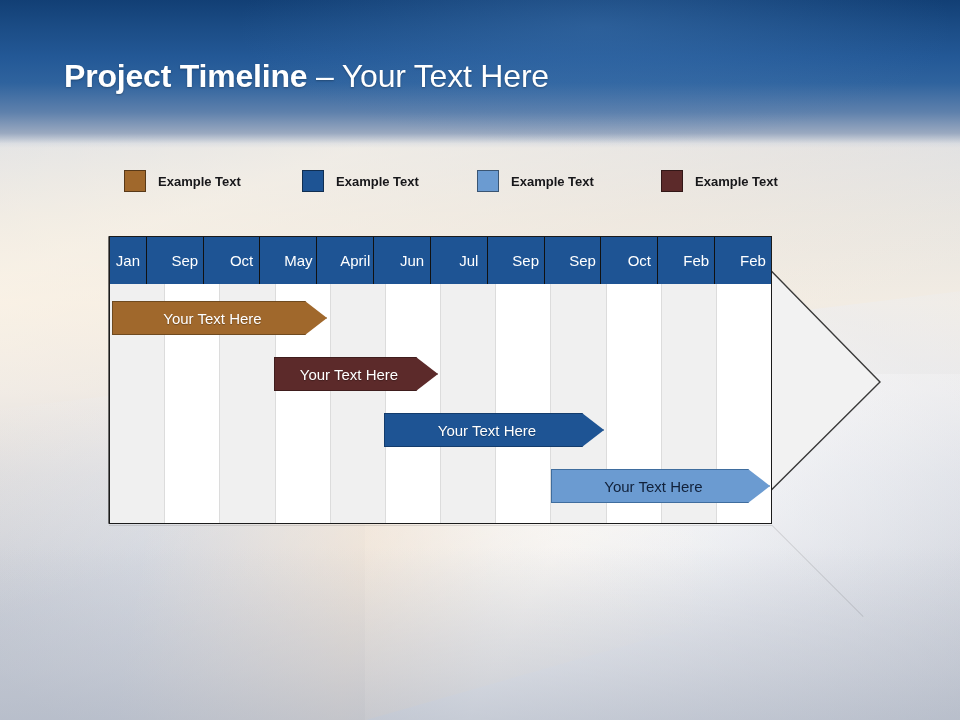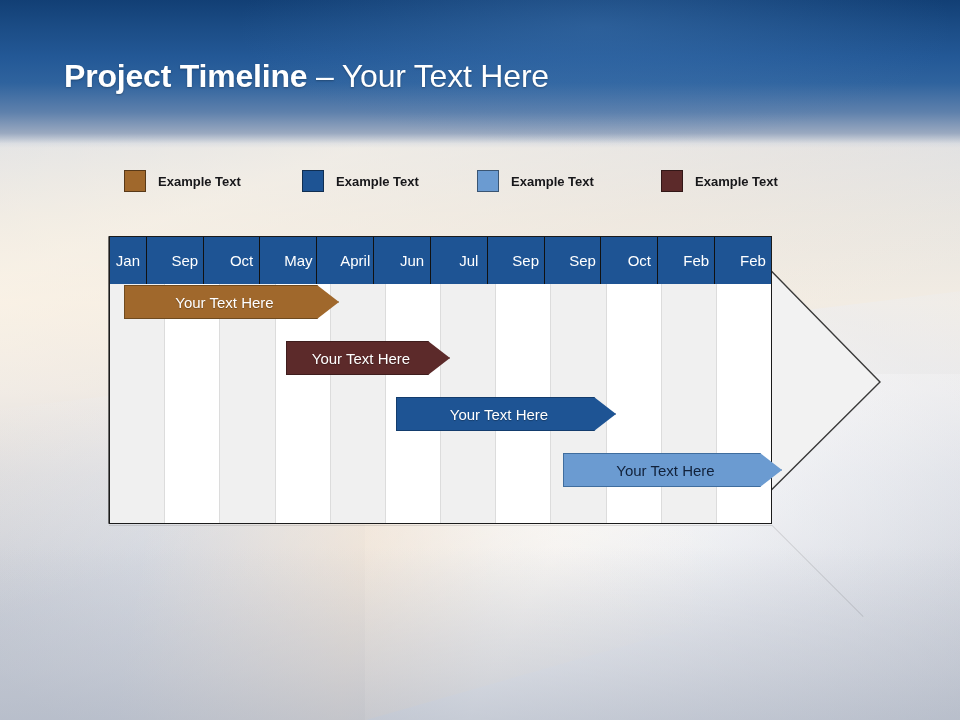--- a/index.html
+++ b/index.html
@@ -217,25 +217,24 @@
     border-right: 1px solid #dcdcdc;
   }
   .grid-body .col:last-child { border-right: none; }
   .grid-body .col.shade { background: #f0f0f0; }
   .grid-body .col.plain { background: #ffffff; }
 
   
   .bars-layer {
     position: absolute;
     left: 109px;
-    top: 224px;
+    top: 240px;
     width: 780px;
     height: 288px;
     pointer-events: none;
-    margin-left: 12px;
   }
   .bar {
     position: absolute;
     height: 34px;
     display: flex;
     align-items: center;
     justify-content: center;
     box-sizing: border-box;
     pointer-events: auto;
   }

